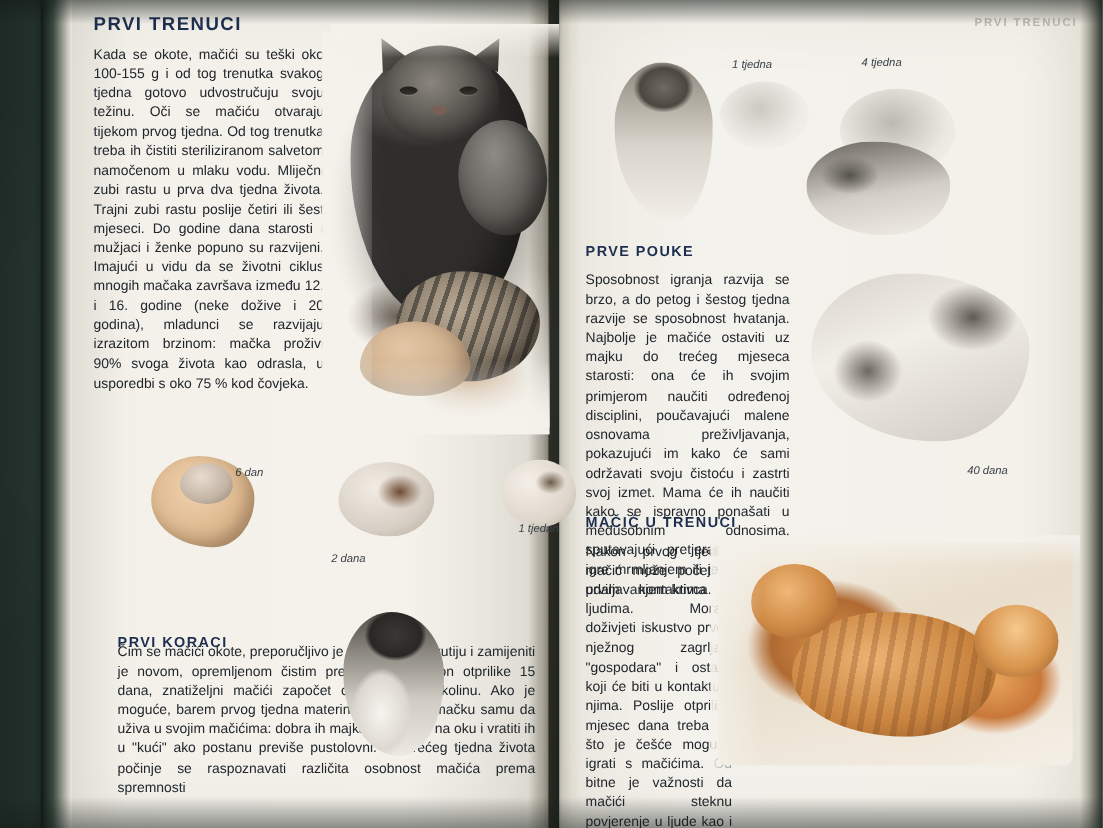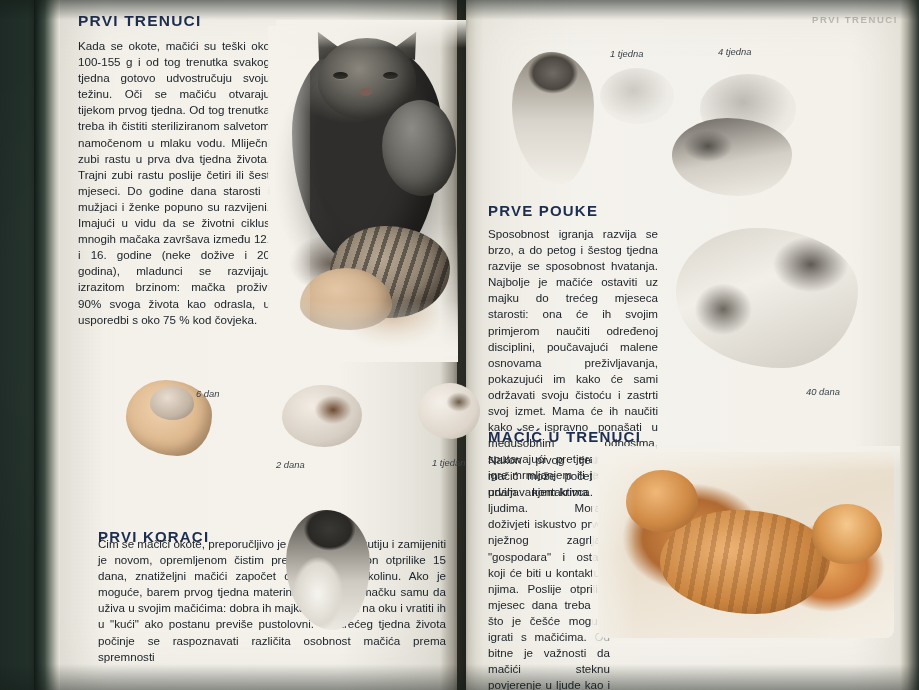--- a/index.html
+++ b/index.html
@@ -64,21 +64,21 @@
 
   
   .heading {
     position: absolute;
     font-family: "Liberation Sans", sans-serif;
     font-weight: bold;
     letter-spacing: 1.2px;
     color: #1d2d4f;
     font-size: 15.5px;
   }
-  .heading.small { font-size: 15px; }
+  .heading.small { font-size: 12px; }
   .running-head {
     position: absolute;
     font-size: 9.5px;
     letter-spacing: 1.6px;
     color: #b9b6ac;
     font-weight: bold;
   }
   .body-text {
     position: absolute;
     font-family: "Liberation Sans", sans-serif;
@@ -324,21 +324,21 @@
   <div class="photo-fade-bottom"></div>
 
   <div class="illus hand-newborn"></div>
   <div class="illus newborn-kit"></div>
   <div class="caption" style="left:196px; top:388px;">6 dan</div>
 
   <div class="illus kit3"></div>
   <div class="caption" style="left:276px; top:459px;">2 dana</div>
 
   <div class="illus kit1w"></div>
-  <div class="caption" style="left:432px; top:457px;">1 tjedan</div>
+  <div class="caption" style="left:432px; top:434px;">1 tjedan</div>
 
   <div class="heading small" style="left:98px; top:512px;margin-top:16px;">PRVI KORACI</div>
 
   <div class="body-text" style="left:98px; top:536px; width:348px;">Čim se mačići okote, preporučljivo je odbaciti staru kutiju i zamijeniti je novom, opremljenom čistim prekrivačem. Nakon otprilike 15 dana, znatiželjni mačići započet će istraživati okolinu. Ako je moguće, barem prvog tjedna materinstva ostavite mačku samu da uživa u svojim mačićima: dobra ih majka zna držati na oku i vratiti ih u "kući" ako postanu previše pustolovni. Od trećeg tjedna života počinje se raspoznavati različita osobnost mačića prema spremnosti</div>
 
   <div class="illus kit-bw"></div>
 
   <div class="running-head" style="left:812px; top:14px;">PRVI TRENUCI</div>
 
   <div class="illus kit-standing"></div>

